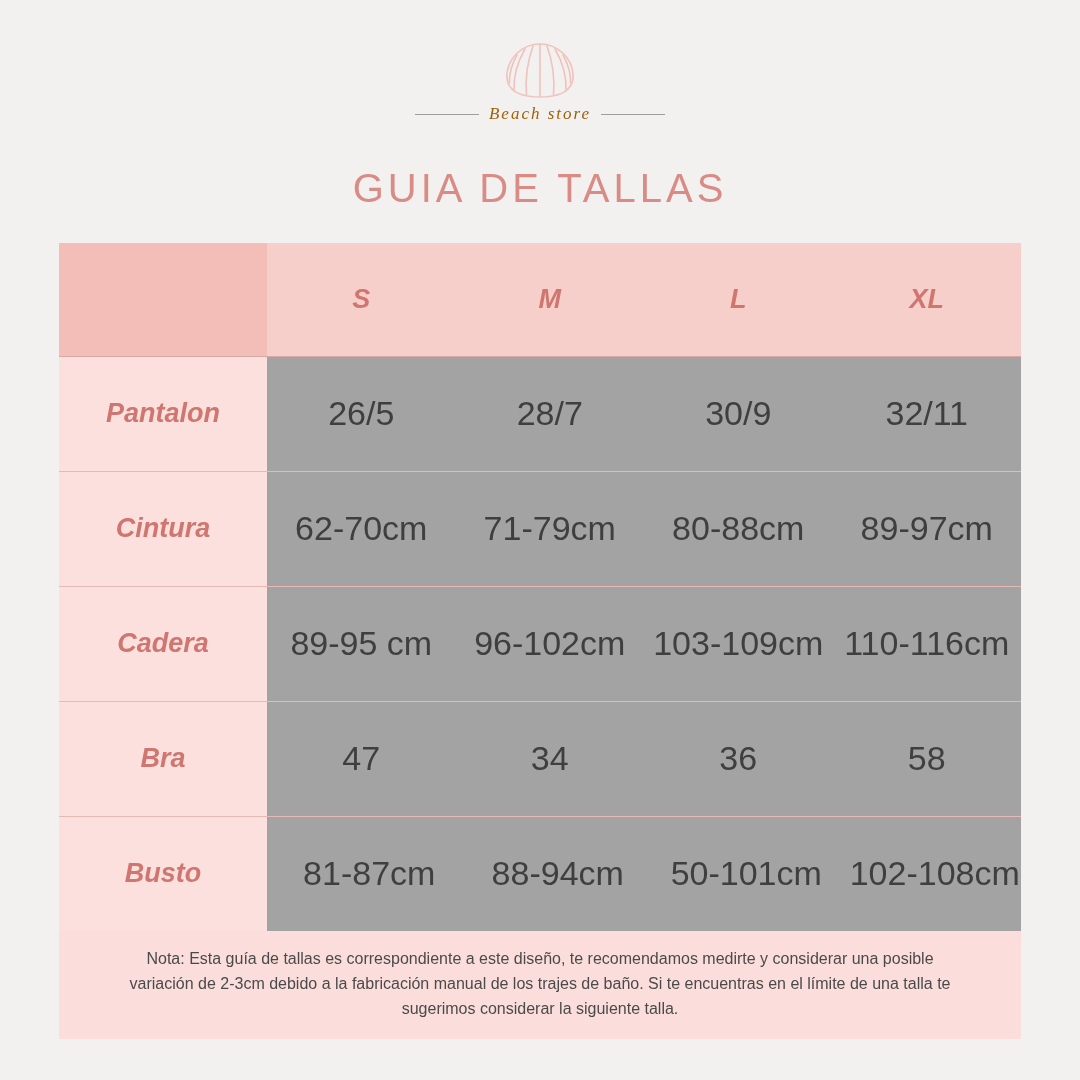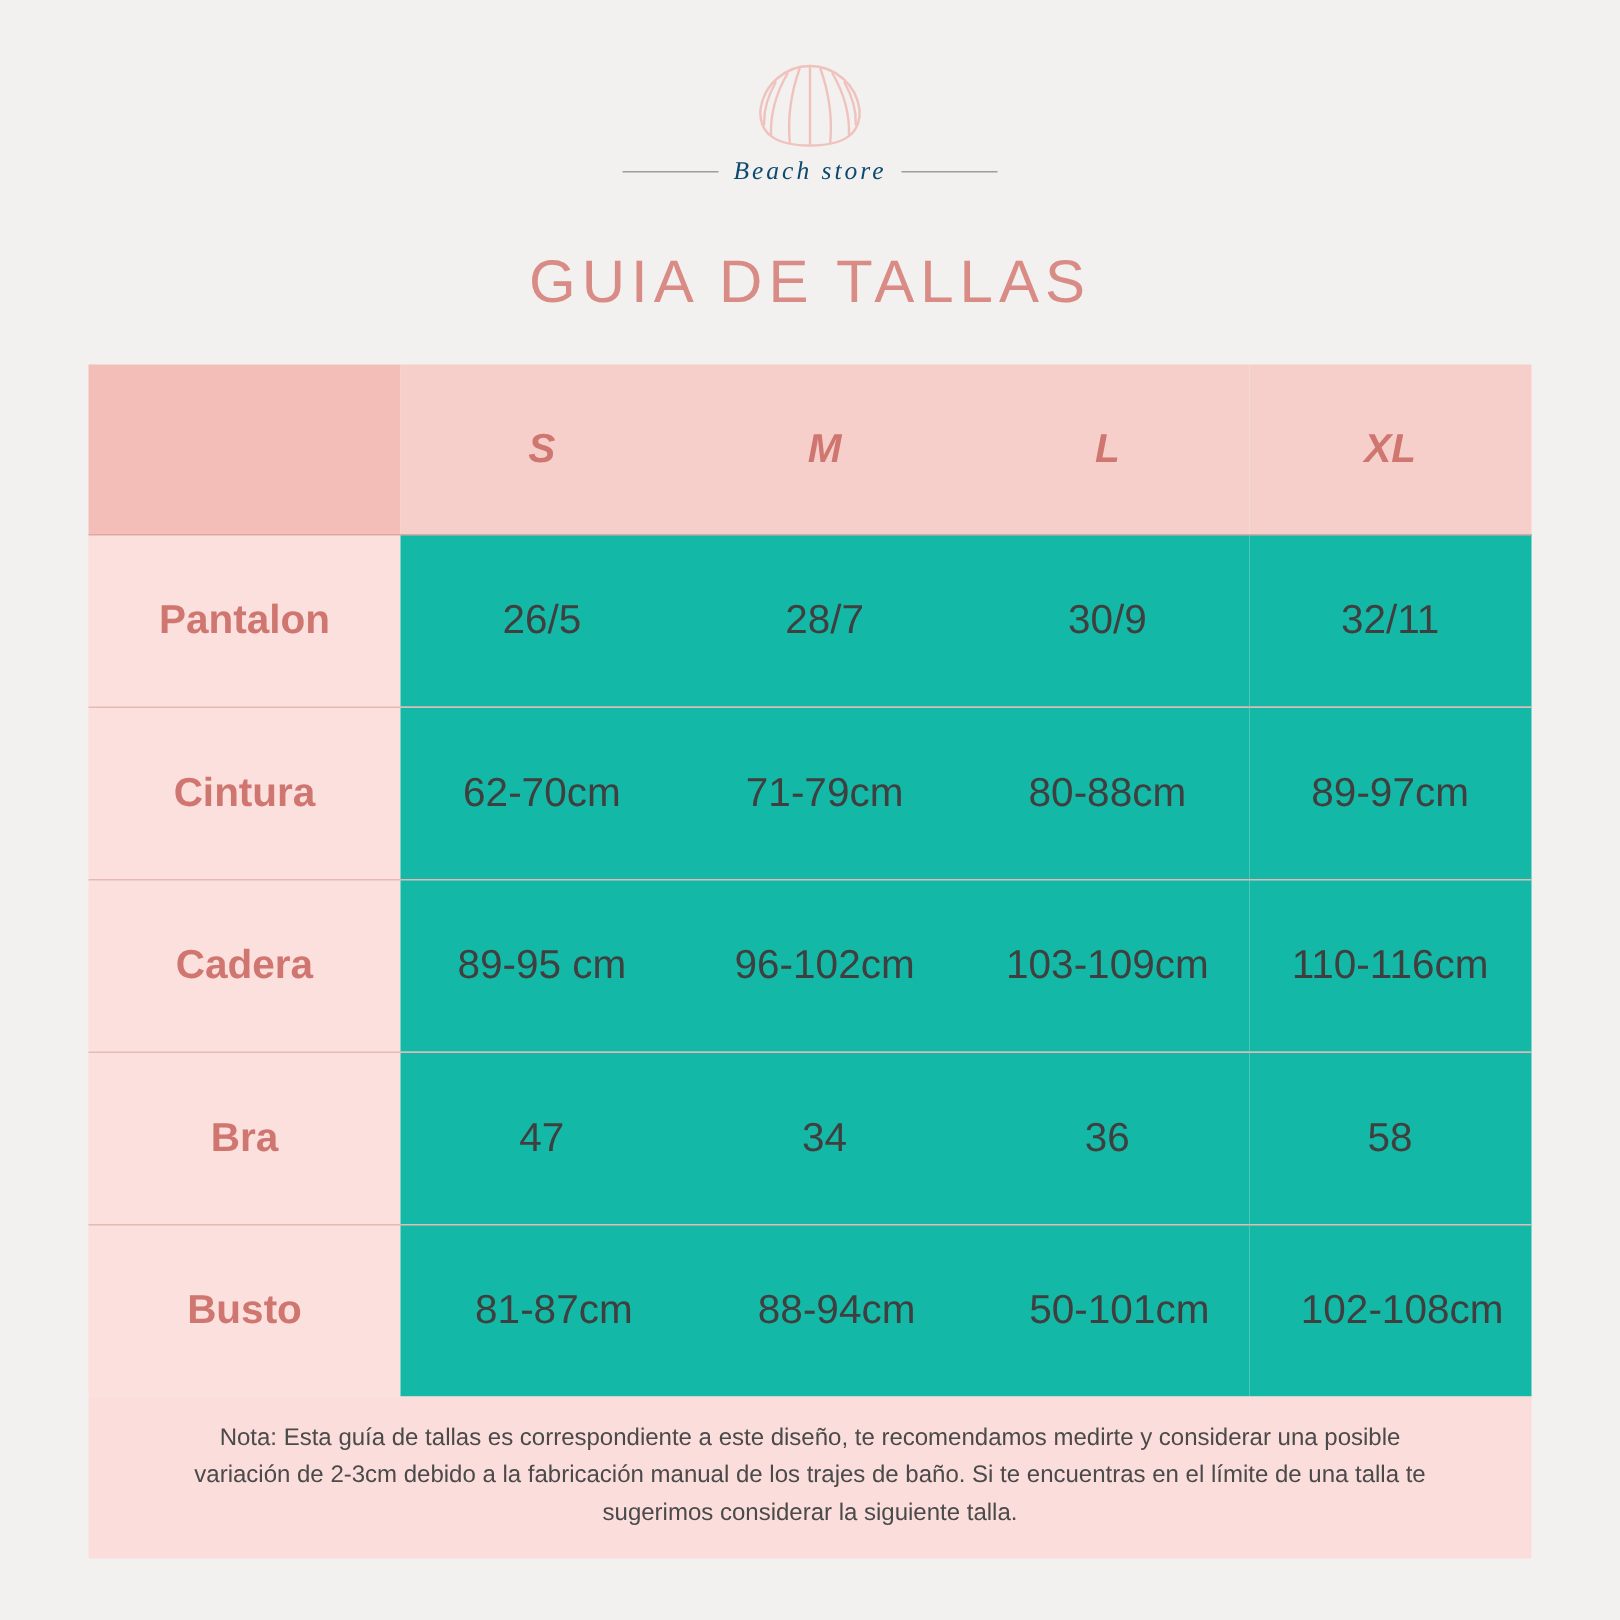--- a/index.html
+++ b/index.html
@@ -60,21 +60,21 @@
   .brand-rule {
     height: 1px;
     background: #9d9d9d;
     flex: 1;
   }
 
   .brand-tagline {
     font-family: "Liberation Serif", serif;
     font-style: italic;
     font-size: 17px;
-    color: #0c4a6e;
+    color: #a16207;
     letter-spacing: 2px;
     padding: 0 10px;
     white-space: nowrap;
   }
 
   
   .guide-title {
     margin-top: 42px;
     font-size: 40px;
     letter-spacing: 4px;
@@ -116,30 +116,31 @@
 
   .size-table thead th.corner {
     background: #f3bdb8;
     border-bottom: 1px solid #dba9a4;
   }
 
   .size-table tbody th.row-label {
     background: #fbe0dd;
     color: #cf7670;
     font-size: 27px;
+    font-style: italic;
     font-weight: bold;
     border-bottom: 1px solid #e8b9b4;
   }
 
   .size-table tbody tr:last-child th.row-label { border-bottom: none; }
 
   .size-table tbody td {
-    background: #14b8a6;
+    background: #a3a3a3;
     color: #3f3f3f;
-    font-size: 27px;
+    font-size: 34px;
     border-bottom: 1px solid #e8b9b4;
   }
 
   .size-table tbody tr:last-child td { border-bottom: none; padding-left: 16px; }
 
   
   .note {
     margin-top: 0;
     width: 962px;
     background: #fbdedb;

